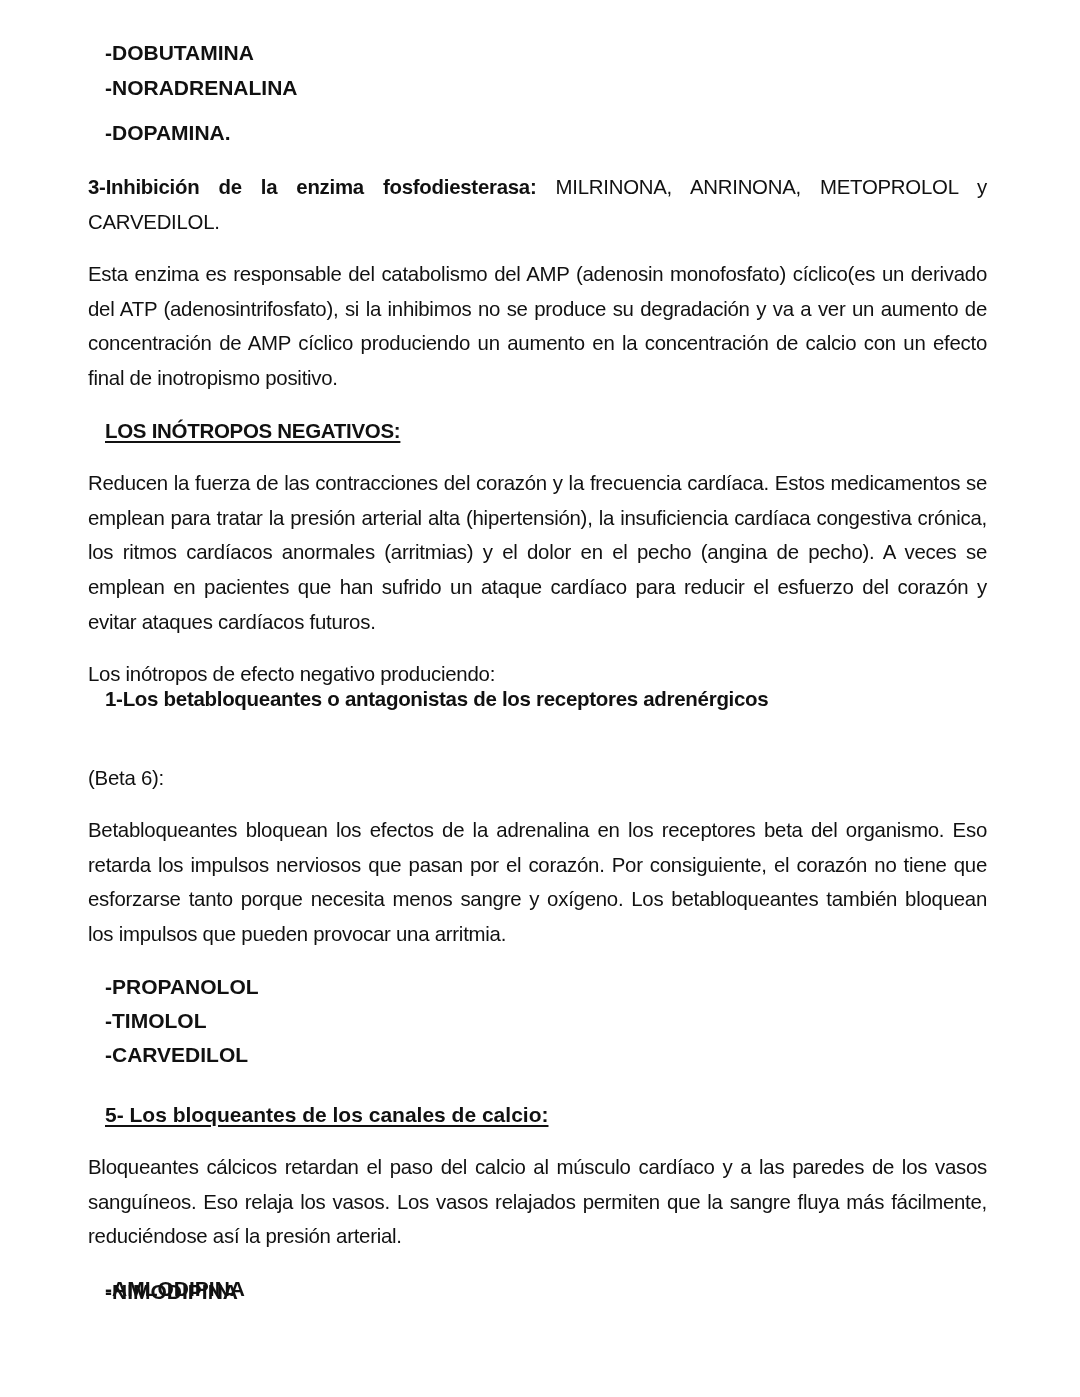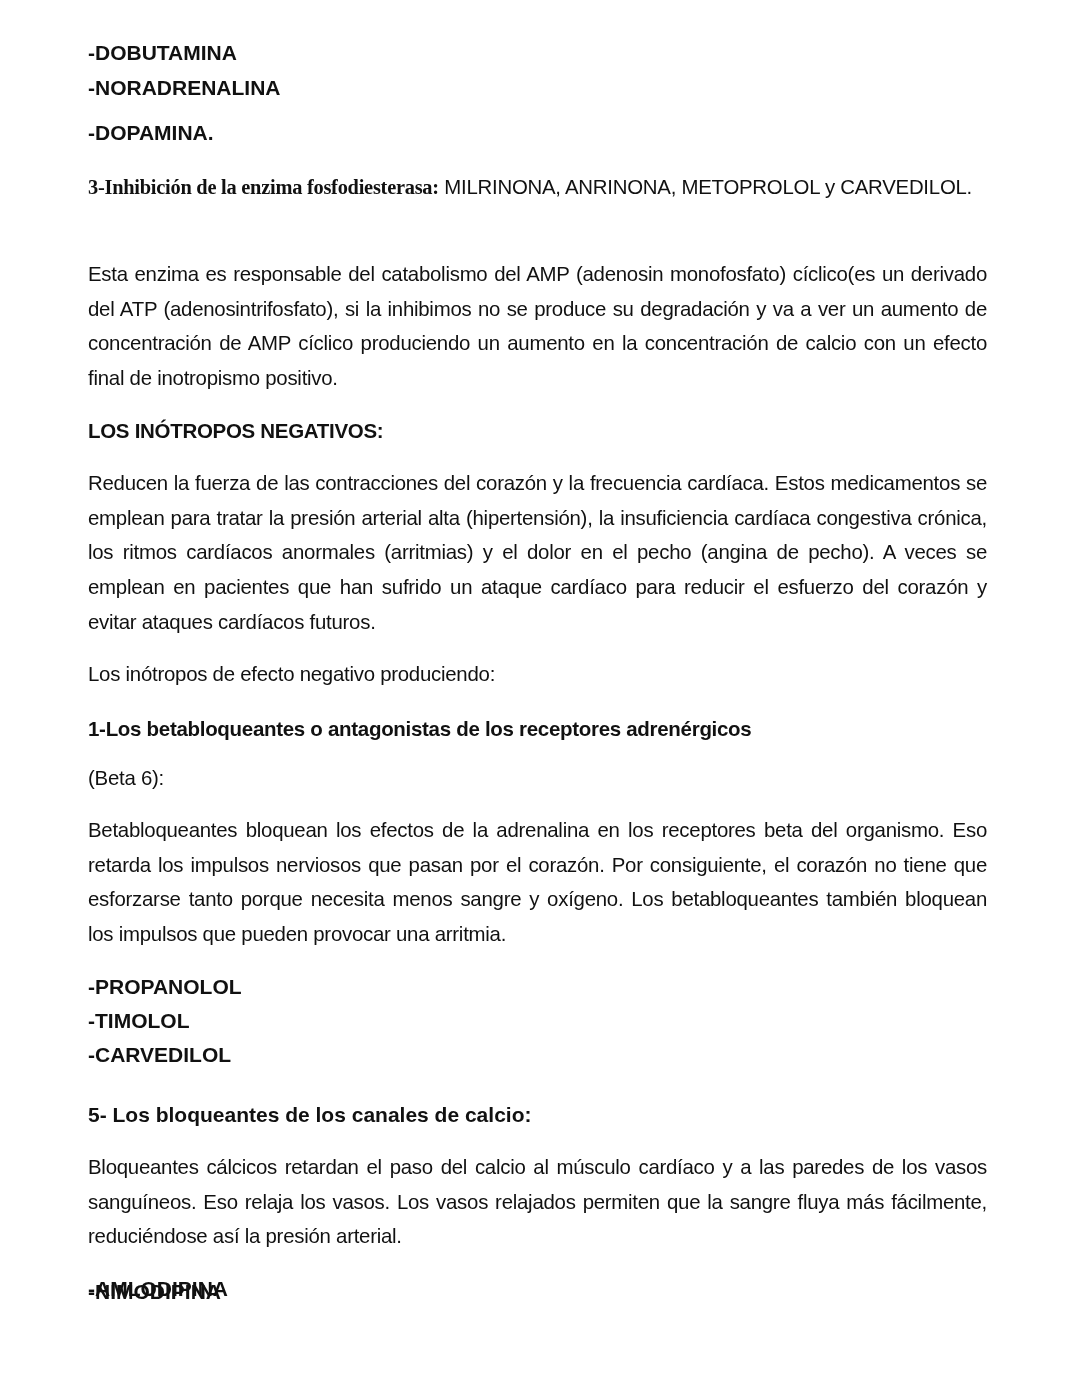--- a/index.html
+++ b/index.html
@@ -21,32 +21,32 @@
     top: 0;
     width: 899px;
   }
   .line {
     position: absolute;
     left: 0;
     font-size: 21px;
     line-height: 26px;
     white-space: nowrap;
   }
-  .bold { font-weight: bold; }
-  .u { text-underline-offset: 3px; }
+  .bold { font-weight: bold; margin-left: 17px; }
+  .u { text-decoration: underline; text-underline-offset: 3px; }
   .para {
     position: absolute;
     left: 0;
     width: 899px;
     font-size: 20.4px;
     line-height: 34.7px;
     text-align: justify;
     letter-spacing: -0.25px;
   }
-  .para .lead { font-weight: bold; font-family: Liberation Serif, serif; }
+  .para .lead { font-weight: bold; }
   .head {
     position: absolute;
     left: 0;
     font-size: 20.5px;
     line-height: 26px;
     white-space: nowrap;
     letter-spacing: -0.3px;
   }
 </style>
 </head>
@@ -61,21 +61,21 @@
   <div class="para" style="top:170px"><span class="lead">3-Inhibición de la enzima fosfodiesterasa:</span><span> MILRINONA, ANRINONA, METOPROLOL y CARVEDILOL.</span></div>
 
   <div class="para" style="top:257px">Esta enzima es responsable del catabolismo del AMP (adenosin monofosfato) cíclico(es un derivado del ATP (adenosintrifosfato), si la inhibimos no se produce su degradación  y va a ver un aumento de concentración de AMP cíclico produciendo un aumento en la concentración de calcio con un efecto final de inotropismo positivo.</div>
 
   <div class="head bold u" style="top:418px">LOS INÓTROPOS NEGATIVOS:</div>
 
   <div class="para" style="top:466px"> Reducen la fuerza de las contracciones del corazón y la frecuencia cardíaca. Estos medicamentos se emplean para tratar la presión arterial alta (hipertensión), la insuficiencia cardíaca congestiva crónica, los ritmos cardíacos anormales (arritmias) y el dolor en el pecho (angina de pecho). A veces se emplean en pacientes que han sufrido un ataque cardíaco para reducir el esfuerzo del corazón y evitar ataques cardíacos futuros.</div>
 
   <div class="para" style="top:657px">Los inótropos de efecto negativo produciendo:</div>
 
-  <div class="head bold" style="top:716px">1-Los betabloqueantes o antagonistas de los receptores adrenérgicos</div>
+  <div class="head bold" style="top:686px">1-Los betabloqueantes o antagonistas de los receptores adrenérgicos</div>
   <div class="para" style="top:761px">(Beta 6):</div>
 
   <div class="para" style="top:813px">Betabloqueantes bloquean los efectos de la adrenalina en los receptores beta del organismo. Eso retarda los impulsos nerviosos que pasan por el corazón. Por consiguiente, el corazón no tiene que esforzarse tanto porque necesita menos sangre y oxígeno. Los betabloqueantes también bloquean los impulsos que pueden provocar una arritmia.</div>
 
   <div class="line bold" style="top:974px">-PROPANOLOL</div>
   <div class="line bold" style="top:1008px">-TIMOLOL</div>
   <div class="line bold" style="top:1042px">-CARVEDILOL</div>
 
   <div class="line bold u" style="top:1102px">5- Los bloqueantes de los canales de calcio:</div>
 

